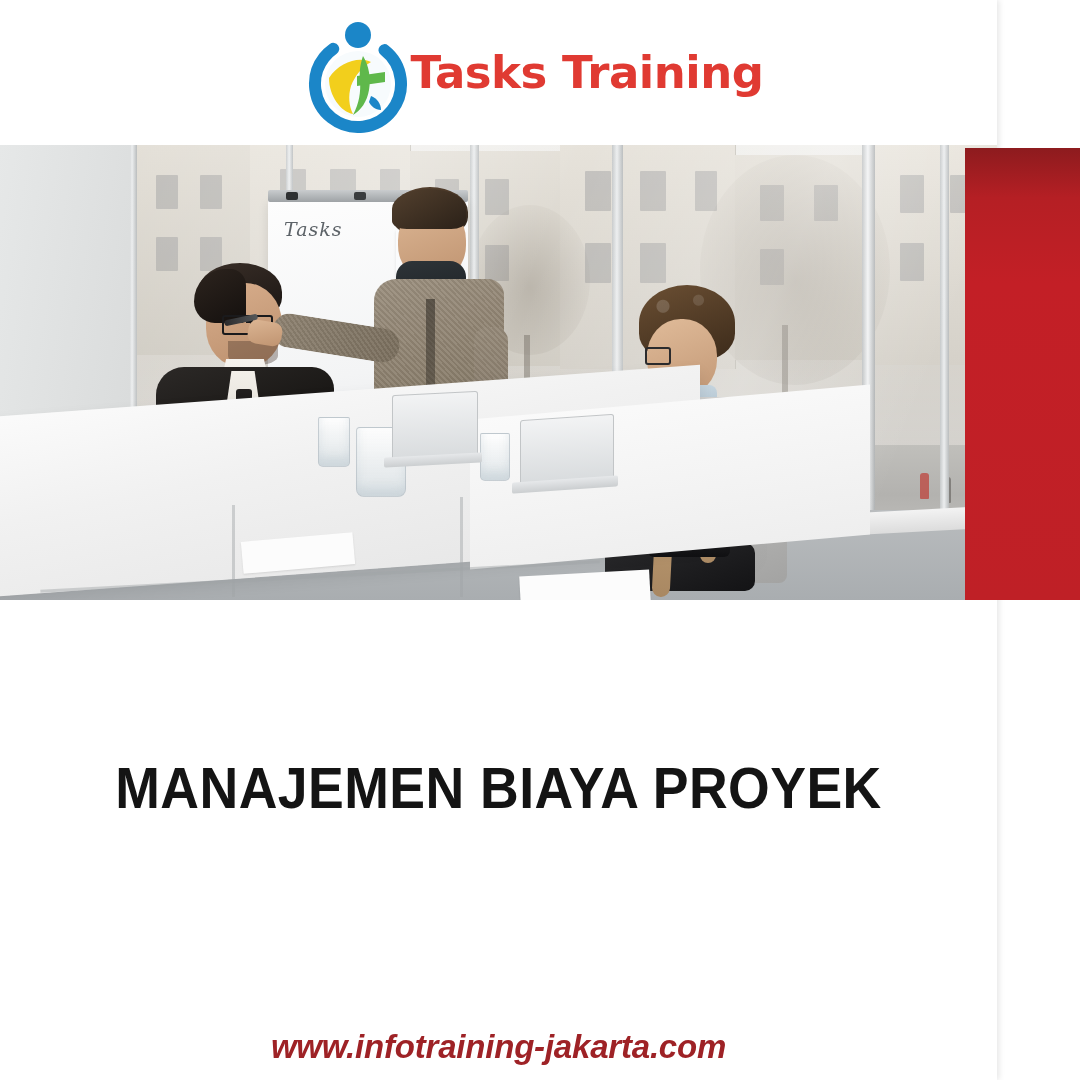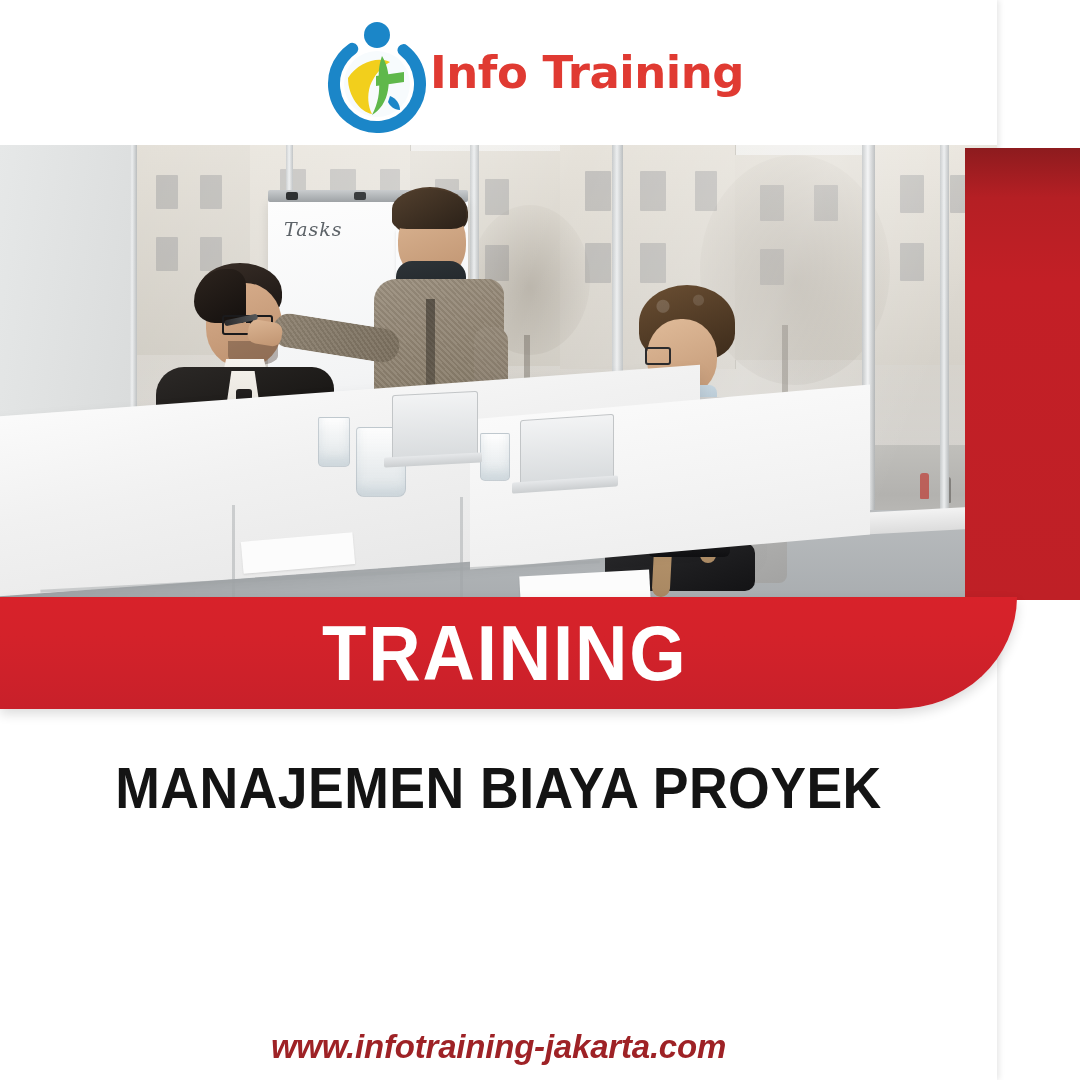--- a/index.html
+++ b/index.html
@@ -418,21 +418,21 @@
           <path d="M62 44 C68 54 70 66 68 78 C66 90 60 98 52 103
                    C58 92 60 80 59 68 C58 58 60 50 62 44 Z" fill="#5fb84b"></path>
 
           <path d="M56 64 L84 60 L84 70 L56 74 Z" fill="#5fb84b"></path>
 
           <path d="M70 84 C76 86 80 92 80 98 C74 98 70 94 68 90 Z" fill="#1b86c8"></path>
         </svg>
       </div>
 
       <div class="logo-words">
-        <div class="logo-line1">Info Training</div>
+        <div class="logo-line1">Tasks Training</div>
       </div>
 
     </div>
   </div>
 
   <div class="photo-wrap">
     <div class="photo">
 
       <div class="cityscape">
         <div class="bldg" style="left:0px;  top:0px;   width:120px; height:210px;"></div>
@@ -673,21 +673,18 @@
       <div class="laptop-base" style="left:384px; top:310px; width:98px; height:10px; transform:skewY(-3deg);"></div>
 
       <div class="laptop-screen" style="left:520px; top:272px; width:92px; height:62px; transform:skewY(-4deg);"></div>
       <div class="laptop-base" style="left:512px; top:334px; width:106px; height:11px; transform:skewY(-4deg);"></div>
 
     </div>
   </div>
 
   <div class="red-strip"></div>
 
-  <div class="banner">
-    <div class="banner-title">TRAINING</div>
-  </div>
 
   <div class="subtitle">MANAJEMEN  BIAYA PROYEK</div>
 
   <div class="footer-url">www.infotraining-jakarta.com</div>
 
 </div>
 
 </body></html>

